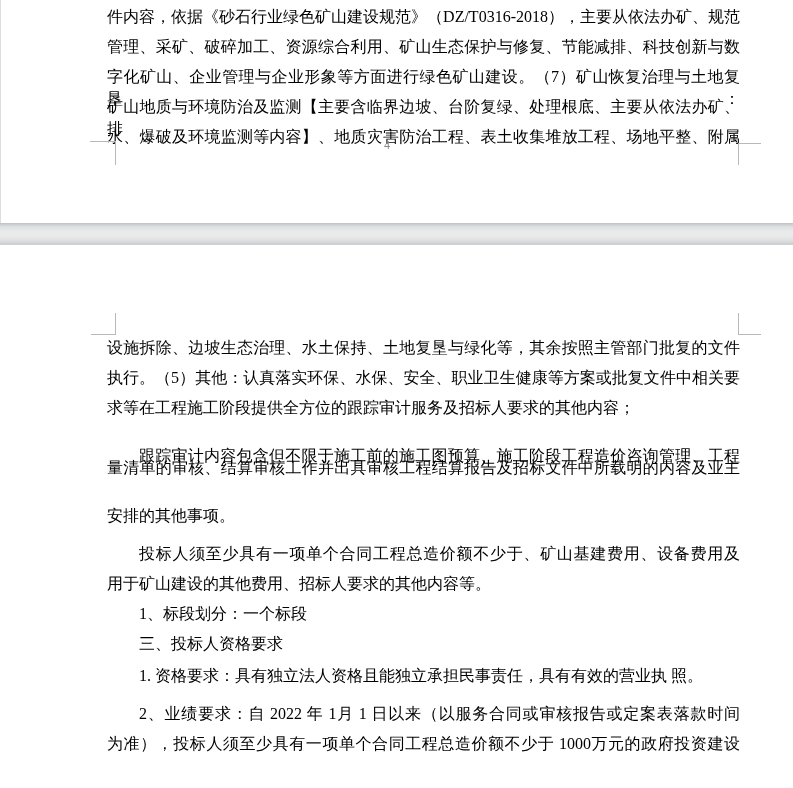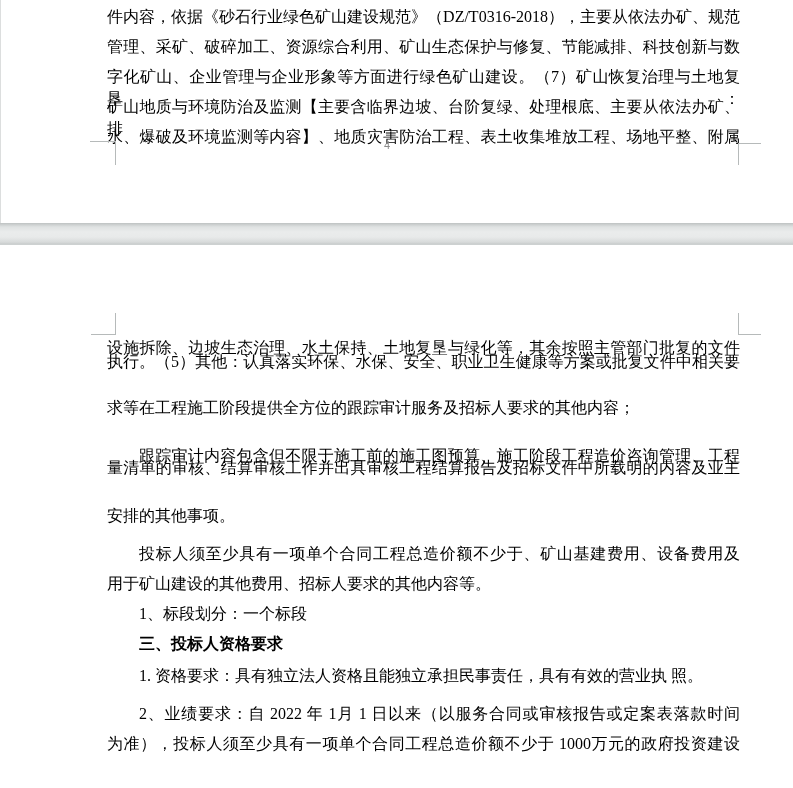--- a/index.html
+++ b/index.html
@@ -32,21 +32,21 @@
   .just {
     white-space: normal;
     text-align: justify;
     text-align-last: justify;
   }
   .ind {
     left: 139px;
     width: 601px;
   }
   .bold {
-    font-weight: bold;
+    font-weight: normal;
   }
   
   .gap-band {
     position: absolute;
     left: 0;
     top: 223px;
     width: 793px;
     height: 20px;
     background: linear-gradient(to bottom,
       #c7cbcb 0%, #dfe2e2 15%, #eaecec 40%,
@@ -106,21 +106,21 @@
   <div class="gap-band"></div>
 
   <div>
 
     <div class="mark" style="left:115px;top:313px;width:1px;height:22px"></div>
     <div class="mark" style="left:91px;top:334px;width:25px;height:1px"></div>
     <div class="mark" style="left:738px;top:313px;width:1px;height:22px"></div>
     <div class="mark" style="left:738px;top:334px;width:23px;height:1px"></div>
 
     <div class="ln just" style="top:337px">设施拆除、边坡生态治理、水土保持、土地复垦与绿化等，其余按照主管部门批复的文件</div>
-    <div class="ln just" style="top:351px">执行。（5）其他：认真落实环保、水保、安全、职业卫生健康等方案或批复文件中相关要</div>
+    <div class="ln just" style="top:367px">执行。（5）其他：认真落实环保、水保、安全、职业卫生健康等方案或批复文件中相关要</div>
     <div class="ln" style="top:397px">求等在工程施工阶段提供全方位的跟踪审计服务及招标人要求的其他内容；</div>
 
     <div class="ln ind just" style="top:445px">跟踪审计内容包含但不限于施工前的施工图预算、施工阶段工程造价咨询管理、工程</div>
     <div class="ln just" style="top:457px">量清单的审核、结算审核工作并出具审核工程结算报告及招标文件中所载明的内容及业主</div>
     <div class="ln" style="top:505px">安排的其他事项。</div>
 
     <div class="ln ind just" style="top:543px">投标人须至少具有一项单个合同工程总造价额不少于、矿山基建费用、设备费用及</div>
     <div class="ln" style="top:573px">用于矿山建设的其他费用、招标人要求的其他内容等。</div>
 
     <div class="ln ind" style="top:603px">1、标段划分：一个标段</div>

